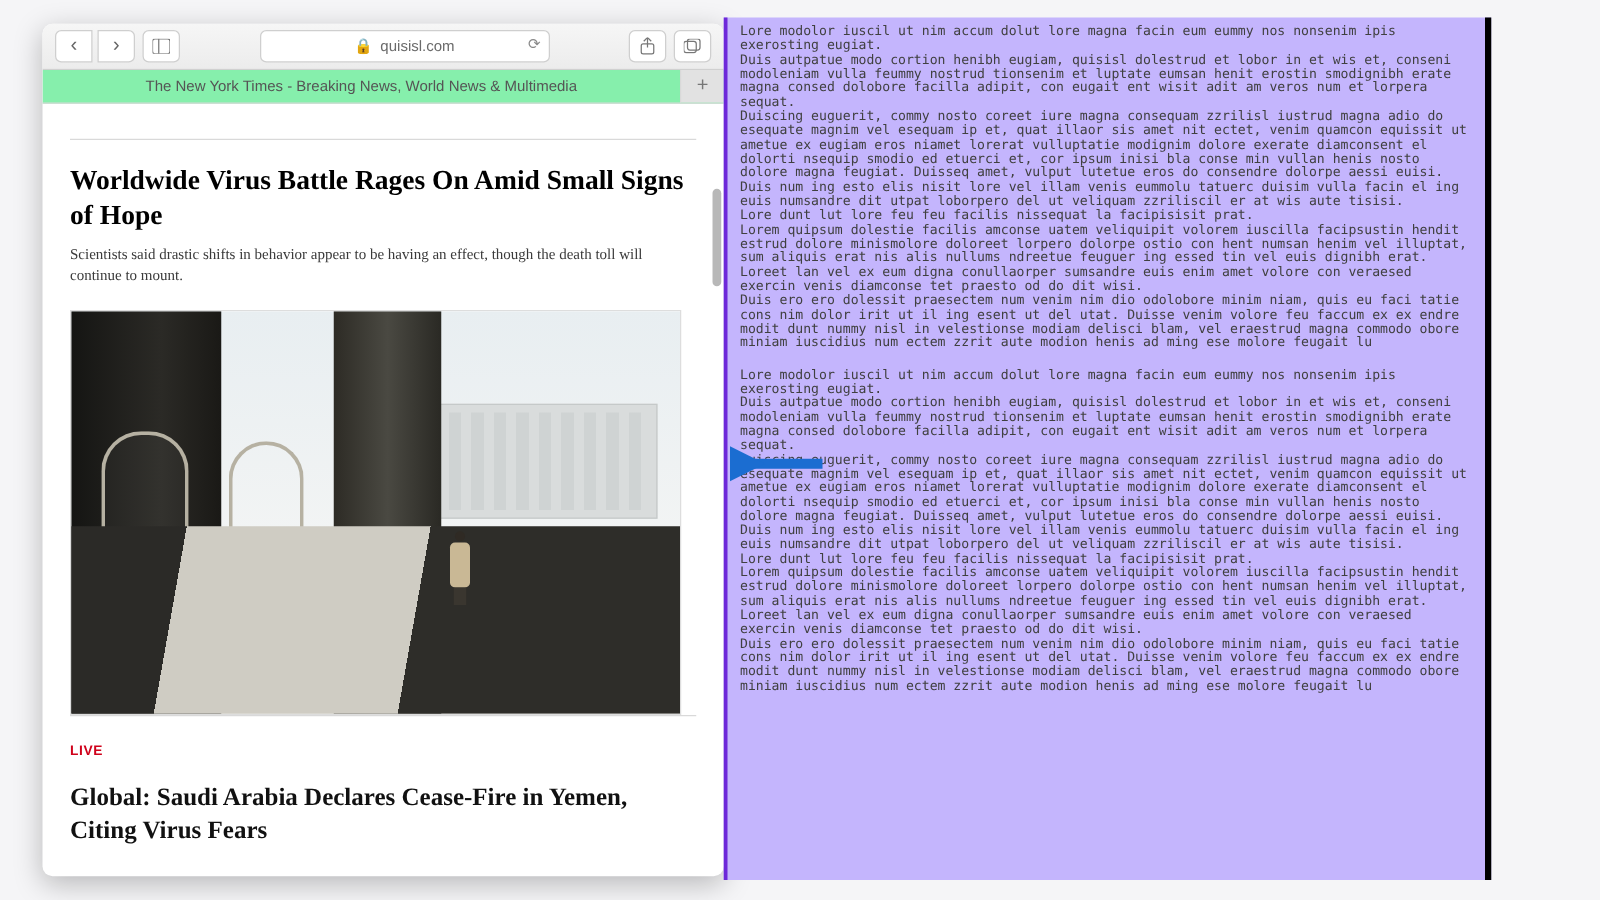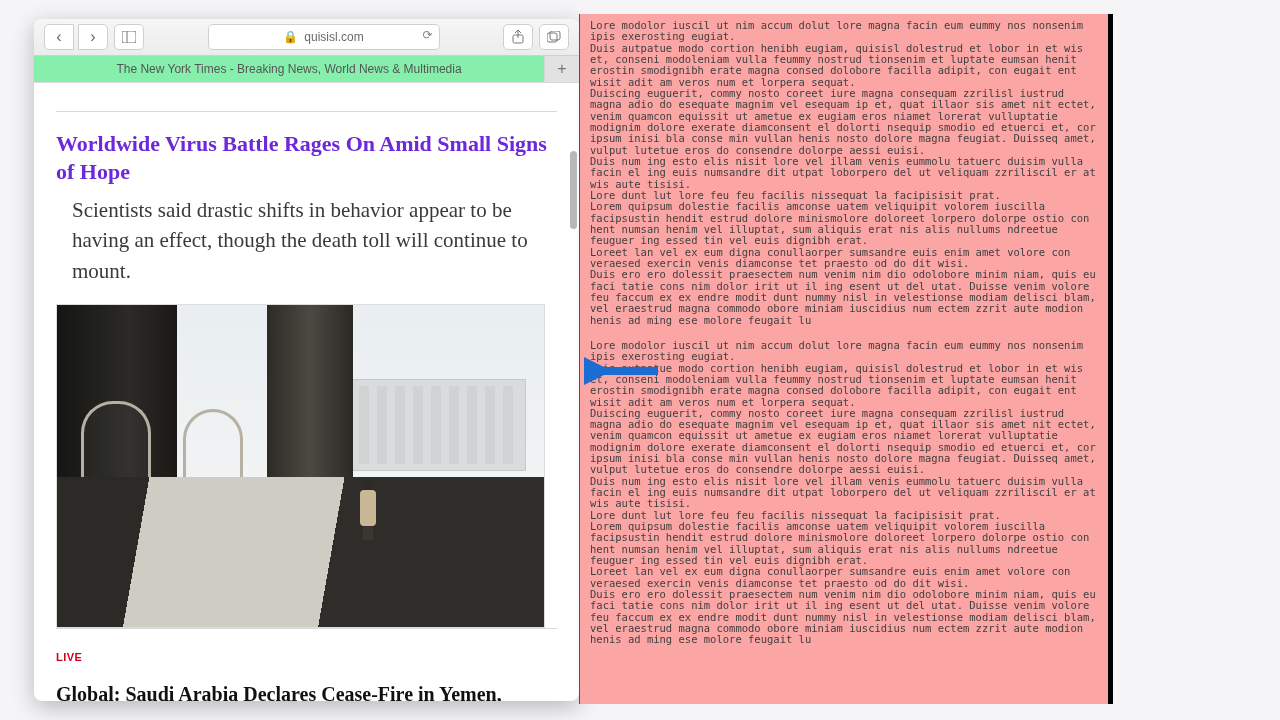--- a/index.html
+++ b/index.html
@@ -13,42 +13,42 @@
 .icon{display:inline-block}
 .spacer-flex{flex:1}
 .url-bar{display:flex;align-items:center;gap:6px;height:24px;border:1px solid #cfcfcf;border-radius:5px;background:#fff;padding:0 10px;min-width:210px;justify-content:center;font-size:12px;color:#6a6a6a;position:relative}
 .url-bar .refresh{position:absolute;right:6px;top:3px;color:#8a8a8a}
 .tabstrip{height:26px;background:#86efac;border-bottom:1px solid #d9d9d9;display:flex;align-items:center}
 .tab{flex:1;text-align:center;font-size:12px;color:#555}
 .newtab{width:34px;height:26px;border-left:1px solid #d9d9d9;display:flex;align-items:center;justify-content:center;color:#777;background:#e2e2e2}
 .content{height:620px;overflow:hidden;position:relative}
 .content-inner{padding:28px 22px 0 22px}
 .rule{border-top:1px solid #d9d9d9;margin:0 0 18px 0}
-.headline{font-family:Georgia,"Times New Roman",serif;font-weight:700;font-size:22px;line-height:1.25;color:#6d28d9;margin:0 0 10px 0}
-.summary{font-family:Georgia,serif;font-size:21px;line-height:1.45;color:#3a3a3a;margin:0 0 18px 16px}
+.headline{font-family:Georgia,"Times New Roman",serif;font-weight:700;font-size:22px;line-height:1.25;color:#000000;margin:0 0 10px 0}
+.summary{font-family:Georgia,serif;font-size:12px;line-height:1.45;color:#3a3a3a;margin:0 0 18px 0}
 .photo{width:487px;height:322px;border:1px solid #ddd;position:relative;overflow:hidden}
 .credit{font-size:11px;color:#9a9a9a;text-align:right;margin:6px 0 26px 0;font-family:Georgia,serif}
 .live{display:inline-block;font-size:11px;font-weight:700;letter-spacing:.5px;color:#d0021b;margin-bottom:18px}
 .headline2{font-family:Georgia,serif;font-weight:700;font-size:20px;line-height:1.3;color:#111;margin:0 0 10px 0}
 .vscroll{position:absolute;right:2px;top:68px;width:7px;height:78px;background:rgba(0,0,0,.28);border-radius:4px}
 
 .sky{position:absolute;inset:0;background:linear-gradient(#e8eef1,#f2f4f4 55%,#d7d7d0)}
 .bldg{position:absolute;right:18px;top:74px;width:190px;height:90px;background:#d9dcdc;border:1px solid #c5c9c9}
 .bldg:before{content:"";position:absolute;inset:6px;background:repeating-linear-gradient(90deg,#cfd3d3 0 10px,#d9dcdc 10px 18px)}
 .ground{position:absolute;left:0;right:0;bottom:0;height:150px;background:linear-gradient(100deg,#2b2a27 0 18%,#cfccc3 18% 56%,#2e2d29 56% 100%)}
 .pillarL{position:absolute;left:0;top:0;width:120px;height:100%;background:linear-gradient(90deg,#151513,#2b2a26 60%,#1a1916)}
 .pillarM{position:absolute;left:210px;top:0;width:86px;height:100%;background:linear-gradient(90deg,#2d2b25,#4a4942 50%,#2a2924)}
 .arch{position:absolute;left:24px;top:96px;width:64px;height:110px;border:3px solid #b6b1a2;border-bottom:none;border-radius:32px 32px 0 0;background:rgba(255,255,255,.04)}
 .arch2{left:126px;top:104px;width:54px;height:100px}
 .person{position:absolute;left:300px;bottom:88px;width:22px;height:58px}
 .person .head{width:8px;height:8px;background:#2f2a24;border-radius:50%;margin:0 auto}
 .person .body{width:16px;height:36px;background:#c9b895;margin:1px auto 0;border-radius:4px}
 .person .legs{width:10px;height:14px;background:#3a362f;margin:0 auto}
 
-.editor{position:absolute;left:579px;top:14px;width:534px;height:690px;background:#fca5a5;border-left:1px solid #6d28d9;border-right:5px solid #000;padding:6px 10px 10px 10px;box-sizing:border-box;overflow:hidden}
+.editor{position:absolute;left:579px;top:14px;width:614px;height:690px;background:#c4b5fd;border-left:3px solid #6d28d9;border-right:5px solid #000;padding:6px 10px 10px 10px;box-sizing:border-box;overflow:hidden}
 .mono{font-family:Menlo,Consolas,monospace;font-size:10.5px;line-height:1.08;color:#404040;white-space:pre-wrap;word-wrap:break-word}
 .block2{margin-top:14px}
 
 .arrow{position:absolute;left:584px;top:356px;width:80px;height:30px;pointer-events:none}
 .arrow svg{width:80px;height:30px}
 </style>
 </head>
 <body>
 
 <div class="canvas">

